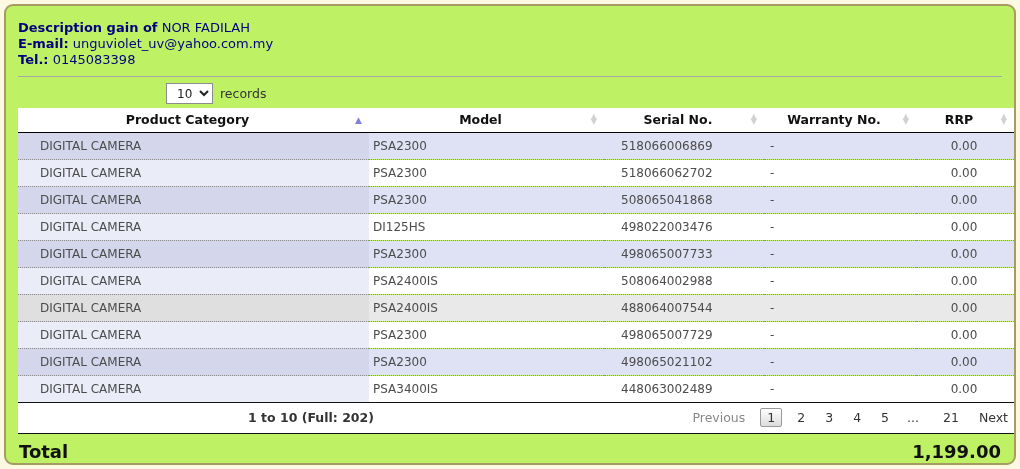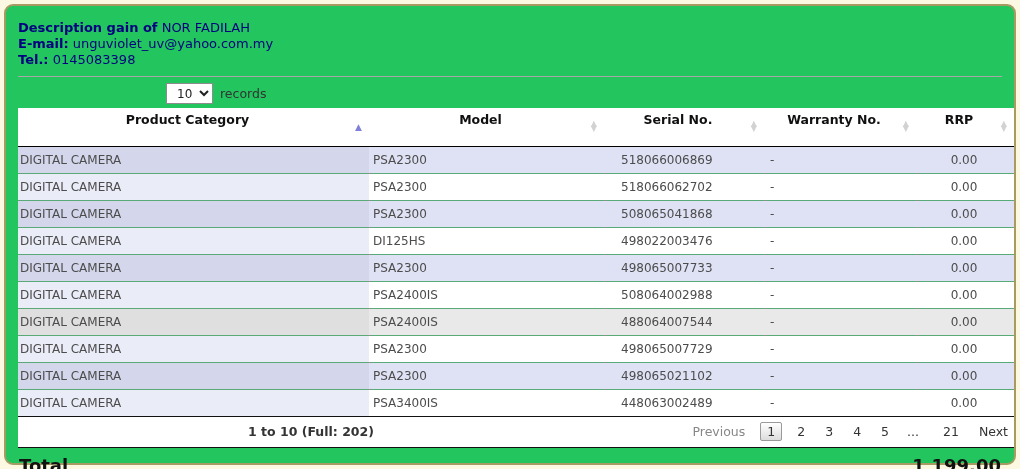--- a/index.html
+++ b/index.html
@@ -4,50 +4,50 @@
 <style>
   * { box-sizing: border-box; }
   html,body { margin:0; padding:0; }
   body {
     width:1020px; height:469px; overflow:hidden;
     background:#fcf8e2;
     font-family:"DejaVu Sans","Liberation Sans",sans-serif;
   }
   .panel {
     position:absolute; left:4px; top:4px; width:1012px; height:461px;
-    background:#22c55e; border:2px solid #a79b62; border-radius:9px;
+    background:#bef264; border:2px solid #a79b62; border-radius:9px;
     padding:8px 8px 0 8px;
   }
   
   .contact { margin:6px 0 0 4px; font-size:13px; line-height:16px; color:#000080; }
   .contact b { font-weight:bold; }
   .hr-top { border:0; border-top:1px solid #a8a8a8; margin:8px 4px 0 4px; height:0; }
   
   .length-row { margin:5px 0 3px 152px; height:23px; display:flex; align-items:center; gap:7px;
                 font-size:12.5px; color:#333; }
   .length-row select {
     width:47px; height:21px; font-size:12px; font-family:inherit;
     border:1px solid #8c8c8c; background:#fff; color:#222; padding-left:6px;
   }
   
   table.grid { width:996px; margin:0 4px; border-collapse:collapse; table-layout:fixed; font-size:12px; }
   col.w0{width:351px;} col.w1{width:235px;} col.w2{width:160px;} col.w3{width:152px;} col.w4{width:98px;}
   thead th {
     font-weight:bold; color:#101010; text-align:center; background:#fff;
-    padding:4px 16px 19px 4px; border-bottom:1px solid #000; position:relative;
+    padding:4px 16px 5px 4px; border-bottom:1px solid #000; position:relative;
     font-size:12.5px; white-space:nowrap; cursor:pointer;
   }
   .sort-icon { position:absolute; right:7px; top:50%; transform:translateY(-50%); display:inline-flex; flex-direction:column; align-items:center; }
   .sort-icon.asc { color:#8080d8; font-size:9px; line-height:9px; }
   .sort-icon.both { color:#d2d2d2; font-size:8px; line-height:4.8px; }
   tbody td {
     padding:6px 4px; border-bottom:1px dotted #8f8f8f; color:#4c4c4c;
     white-space:nowrap; overflow:hidden;
   }
-  td.c0 { padding-left:2px; }
+  td.c0 { padding-left:22px; }
   td.c2 { padding-left:17px; }
   td.c3 { padding-left:6px; }
   td.c4 { text-align:center; padding-right:6px; }
   tr.odd  td { background:#dfe2f4; }  tr.odd  td.c0 { background:#d4d7ec; }
   tr.even td { background:#ffffff; }  tr.even td.c0 { background:#eaecf8; }
   tr.hover td { background:#e9e9e9; } tr.hover td.c0 { background:#dfdfdf; }
   tfoot td {
     border-top:1px solid #111; border-bottom:1px solid #111;
     padding:5px 0 6px 0; color:#333; background:#fff; font-size:12.5px;
   }

